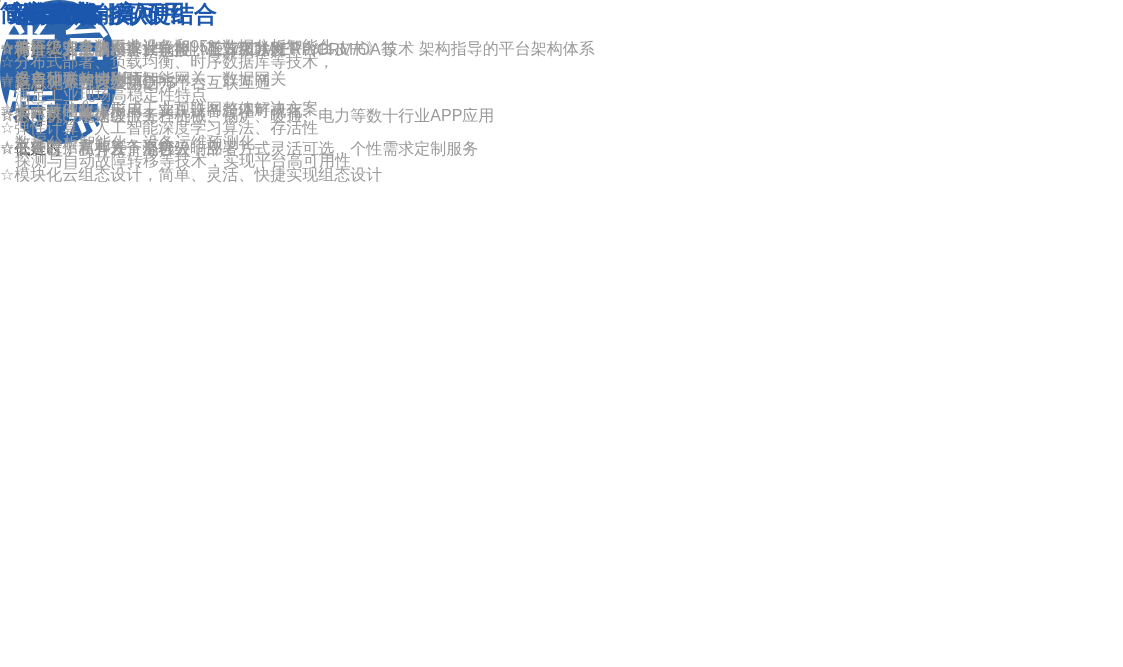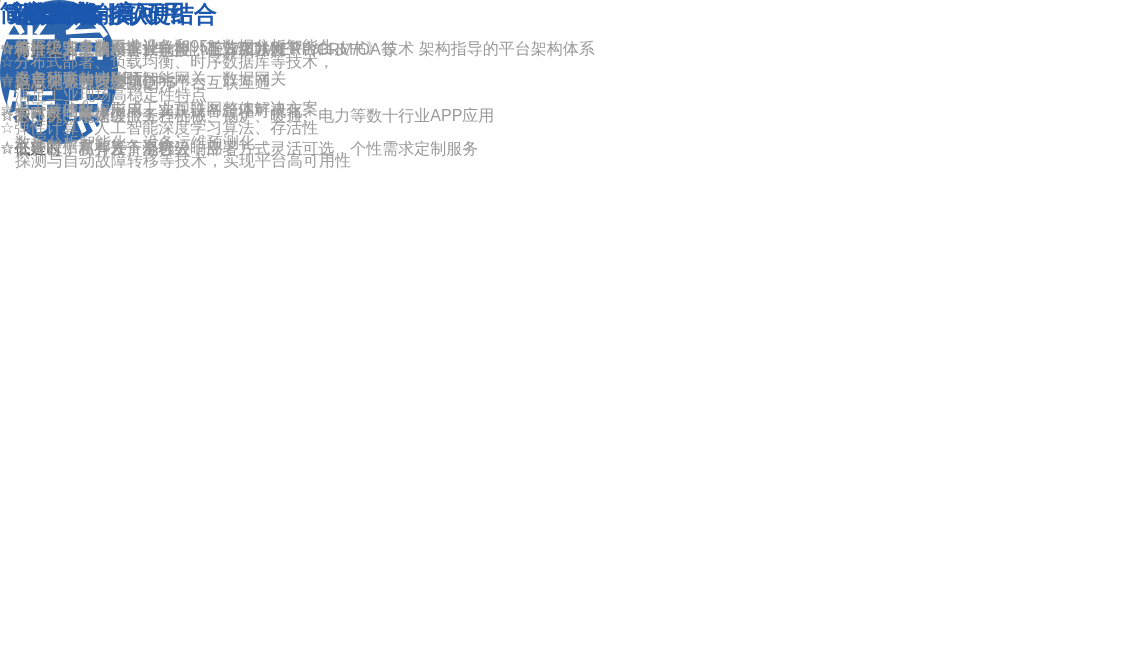--- a/index.html
+++ b/index.html
@@ -101,16 +101,17 @@
     </div>
   </div>
 
   <div class="section sec-br">
     <div class="sec-title">简单快捷</div>
     <div class="items">
       <div class="line">☆兼容绝大多数工业设备和95%数据分析智能化，</div>
       <div class="line cont">设备物联一步到位</div>
       <div class="line">☆十大基础数据应用，实现设备管理可视化、</div>
       <div class="line cont">数据分析智能化、设备运维预测化</div>
+      <div class="line">☆模块化云组态设计，简单、灵活、快捷实现组态设计</div>
     </div>
   </div>
 
 </div>
 
 </body></html>

